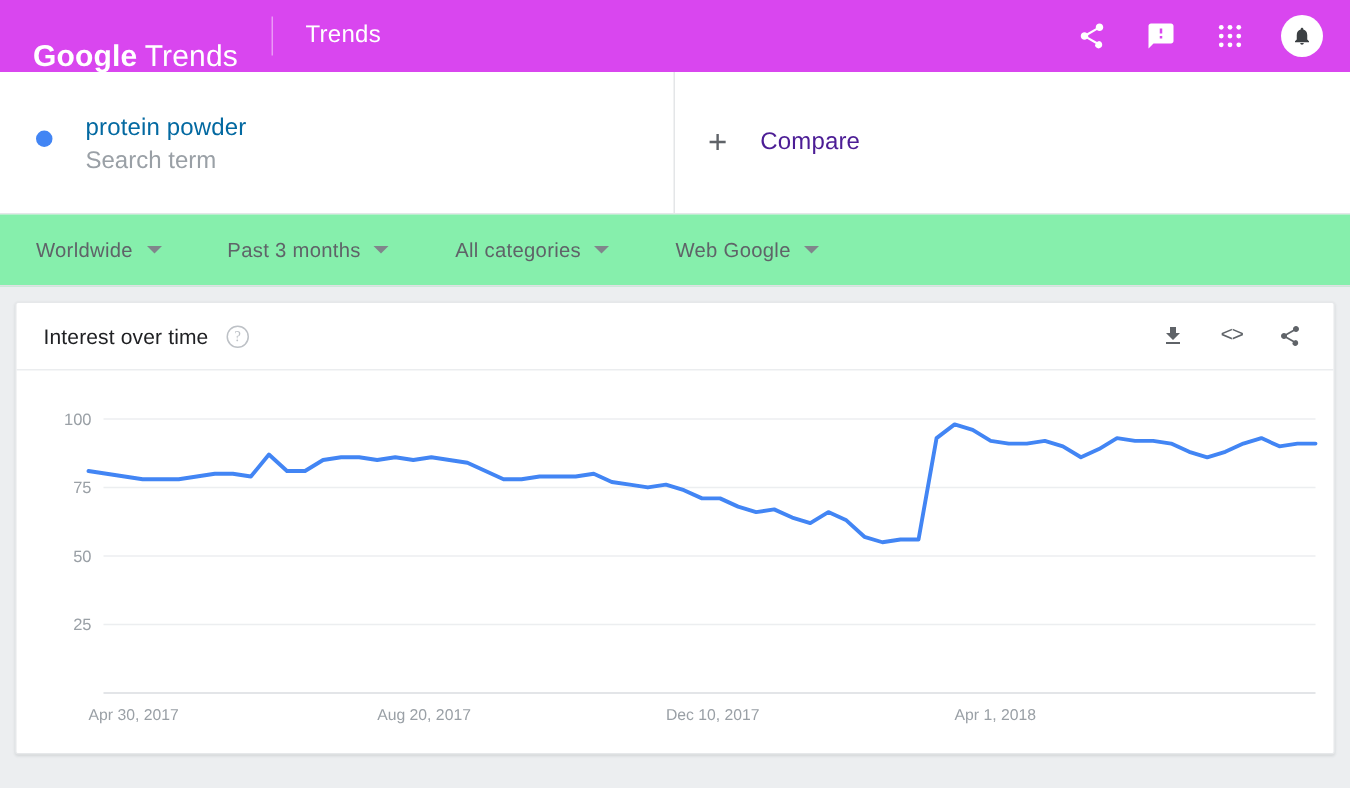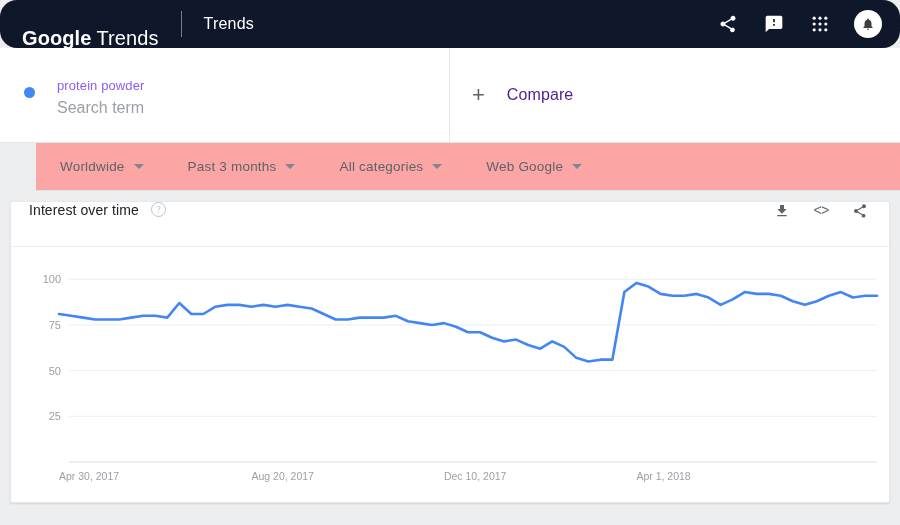--- a/index.html
+++ b/index.html
@@ -8,26 +8,25 @@
     width: 900px; height: 525px;
     overflow: hidden;
     background: #eceef0;
     font-family: "Liberation Sans", sans-serif;
     -webkit-font-smoothing: antialiased;
   }
 
   
   .topbar {
     height: 48px;
-    background: #0f172a;
+    background: #d946ef;
     display: flex;
     align-items: center;
     padding: 0 18px 0 22px;
     position: relative;
-    border-radius: 17px;
   }
   .brand {
     display: flex;
     align-items: baseline;
     font-size: 20px;
     letter-spacing: 0.1px;
     white-space: nowrap;
   }
   .brand .g-word { color: #ffffff; font-weight: bold; }
   .brand .t-word { color: #ffffff; font-weight: normal; margin-left: 5px; margin-top: 28px; }
@@ -80,22 +79,22 @@
   .term-dot {
     width: 11px; height: 11px;
     border-radius: 50%;
     background: #4285f4;
     margin-right: 22px;
     flex: 0 0 auto;
     margin-top: -6px;
   }
   .term-text { display: flex; flex-direction: column; }
   .term-title {
-    font-size: 13px;
-    color: #8b5cf6;
+    font-size: 16px;
+    color: #0369a1;
     line-height: 20px;
     letter-spacing: 0.1px;
     text-align: center;
   }
   .term-sub {
     font-size: 16px;
     color: #9aa0a6;
     margin-top: 4px;
     line-height: 15px;
   }
@@ -114,27 +113,26 @@
     margin-right: 22px;
   }
   .compare-label {
     font-size: 16px;
     color: #4c1d95;
     letter-spacing: 0.1px;
   }
 
   
   .filter-row {
-    background: #fca5a5;
+    background: #86efac;
     height: 48px;
     display: flex;
     align-items: center;
     padding-left: 24px;
     border-bottom: 1px solid #dfe1e3;
-    margin-left: 36px;
   }
   .filter {
     display: flex;
     align-items: center;
     margin-right: 44px;
     cursor: pointer;
   }
   .filter-label {
     font-size: 13.5px;
     color: #5f6368;
@@ -155,21 +153,21 @@
     border: 1px solid #e6e8ea;
     border-radius: 2px;
     box-shadow: 0 1px 2px rgba(60,64,67,0.14);
     height: 302px;
     display: flex;
     flex-direction: column;
   }
   .card-head {
     height: 46px;
     display: flex;
-    align-items: flex-start;
+    align-items: center;
     padding: 0 20px 0 18px;
     border-bottom: 1px solid #ebedef;
   }
   .card-title {
     font-size: 14px;
     color: #202124;
     letter-spacing: 0.1px;
   }
   .help-ico {
     width: 15px; height: 15px;

